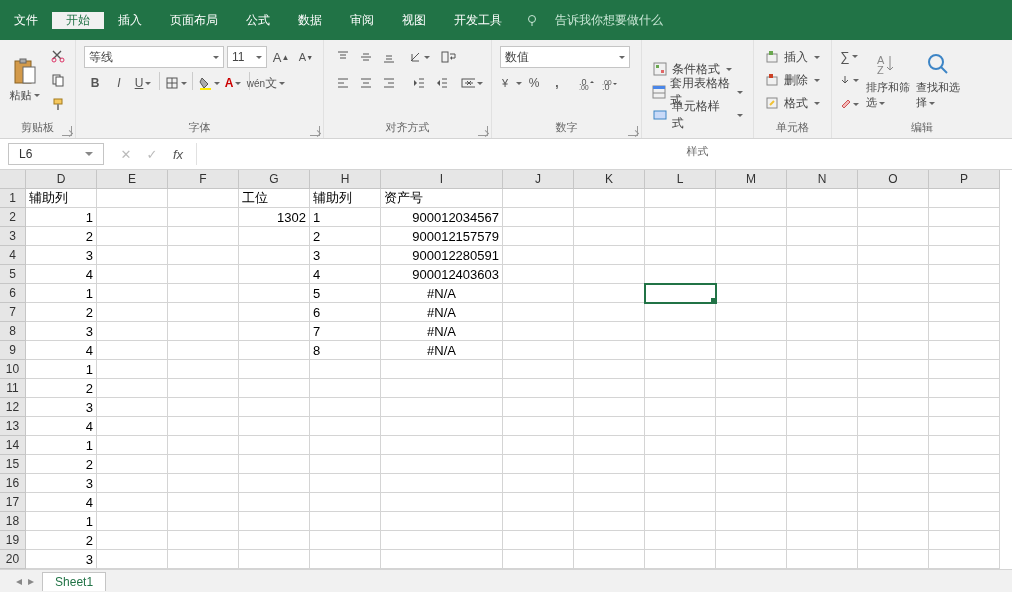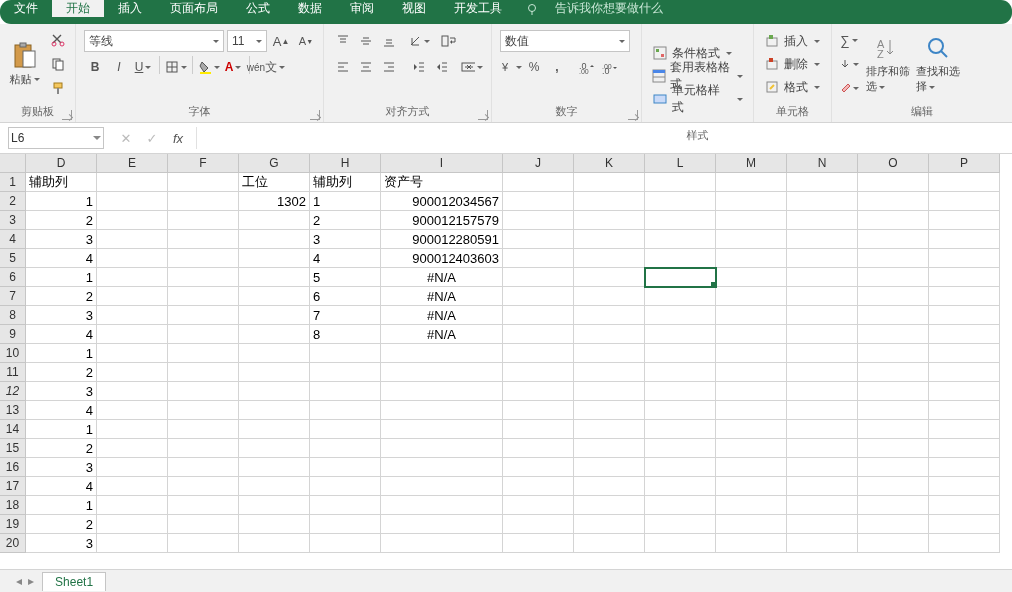--- a/index.html
+++ b/index.html
@@ -1,19 +1,19 @@
 <!DOCTYPE html>
 <html><head>
 <meta charset="utf-8">
 <style>
 * { margin: 0; padding: 0; box-sizing: border-box; font-family: "Microsoft YaHei", "Segoe UI", sans-serif; user-select: none; }
 body { background: #fff; width: 1012px; height: 592px; overflow: hidden; font-size: 12px; }
 
 
-.tabs { background: #217346; height: 24px; display: flex; align-items: flex-start; color: #fff; border-radius: 11px; }
+.tabs { background: #217346; height: 40px; display: flex; align-items: center; color: #fff; }
 .tab { padding: 0 14px; display: flex; align-items: center; font-size: 12px; cursor: pointer; }
 .tab.active { background: #f1f1f1; color: #217346; }
 .tell-me { display: flex; align-items: center; gap: 17px; padding: 0 10px; color: #c9e7d6; }
 .bulb-icon { width: 12px; height: 12px; }
 
 
 .ribbon { background: #f1f1f1; height: 99px; border-bottom: 1px solid #d4d4d4; display: flex; }
 .group { border-right: 1px solid #e1e1e1; display: flex; flex-direction: column; }
 .group-body { flex: 1; display: flex; align-items: center; padding: 4px 6px; gap: 4px; }
 .group-label { height: 18px; text-align: center; font-size: 11px; color: #666; position: relative; }
@@ -33,21 +33,21 @@
 
 .row-btns { display: flex; gap: 1px; }
 .btn-icon { width: 22px; height: 22px; display: flex; align-items: center; justify-content: center; cursor: pointer; color: #555; }
 
 .styles-list { display: flex; flex-direction: column; gap: 1px; }
 .style-item { display: flex; align-items: center; gap: 4px; height: 22px; padding: 0 4px; font-size: 12px; color: #444; cursor: pointer; }
 .style-item .si-icon { width: 16px; height: 16px; display: flex; align-items: center; justify-content: center; }
 
 
 .fmbar { height: 31px; background: #fff; border-bottom: 1px solid #d4d4d4; display: flex; align-items: center; }
-.name-box { width: 96px; height: 22px; margin-left: 8px; border: 1px solid #c5c5c5; display: flex; align-items: center; padding: 0 2px; font-size: 12px; color: #333; justify-content: space-between; }
+.name-box { width: 96px; height: 22px; margin-left: 8px; border: 1px solid #c5c5c5; display: flex; align-items: center; padding: 0 10px; font-size: 12px; color: #333; justify-content: space-between; }
 .name-box .nb-dd { border-top: 4px solid #888; border-left: 4px solid transparent; border-right: 4px solid transparent; }
 .fm-buttons { display: flex; align-items: center; margin-left: 14px; gap: 10px; }
 .fm-btn { width: 16px; height: 16px; display: flex; align-items: center; justify-content: center; color: #bbb; cursor: pointer; font-size: 13px; }
 .fm-input { flex: 1; height: 22px; border-left: 1px solid #e1e1e1; margin-left: 10px; padding: 0 6px; font-size: 12px; color: #333; display: flex; align-items: center; }
 
 
 .sheet { position: relative; overflow: hidden; background: #fff; }
 .grid-wrap { display: grid; }
 .col-header, .row-header, .corner { background: #e6e6e6; border-right: 1px solid #c6c6c6; border-bottom: 1px solid #c6c6c6; display: flex; align-items: center; justify-content: center; font-size: 12px; color: #333; }
 .row-header { justify-content: center; }
@@ -598,21 +598,21 @@
       <div class="cell left"></div>
       <div class="cell left"></div>
       <div class="cell left"></div>
       <div class="cell left"></div>
       <div class="cell left"></div>
       <div class="cell left"></div>
       <div class="cell left"></div>
       <div class="cell left"></div>
       <div class="cell left"></div>
       <div class="cell left"></div>
-      <div class="row-header" style="height: 19px; font-style: italic;">12</div>
+      <div class="row-header" style="height: 19px;">12</div>
       <div class="cell right">3</div>
       <div class="cell left"></div>
       <div class="cell left"></div>
       <div class="cell left"></div>
       <div class="cell left"></div>
       <div class="cell left"></div>
       <div class="cell left"></div>
       <div class="cell left"></div>
       <div class="cell left"></div>
       <div class="cell left"></div>

